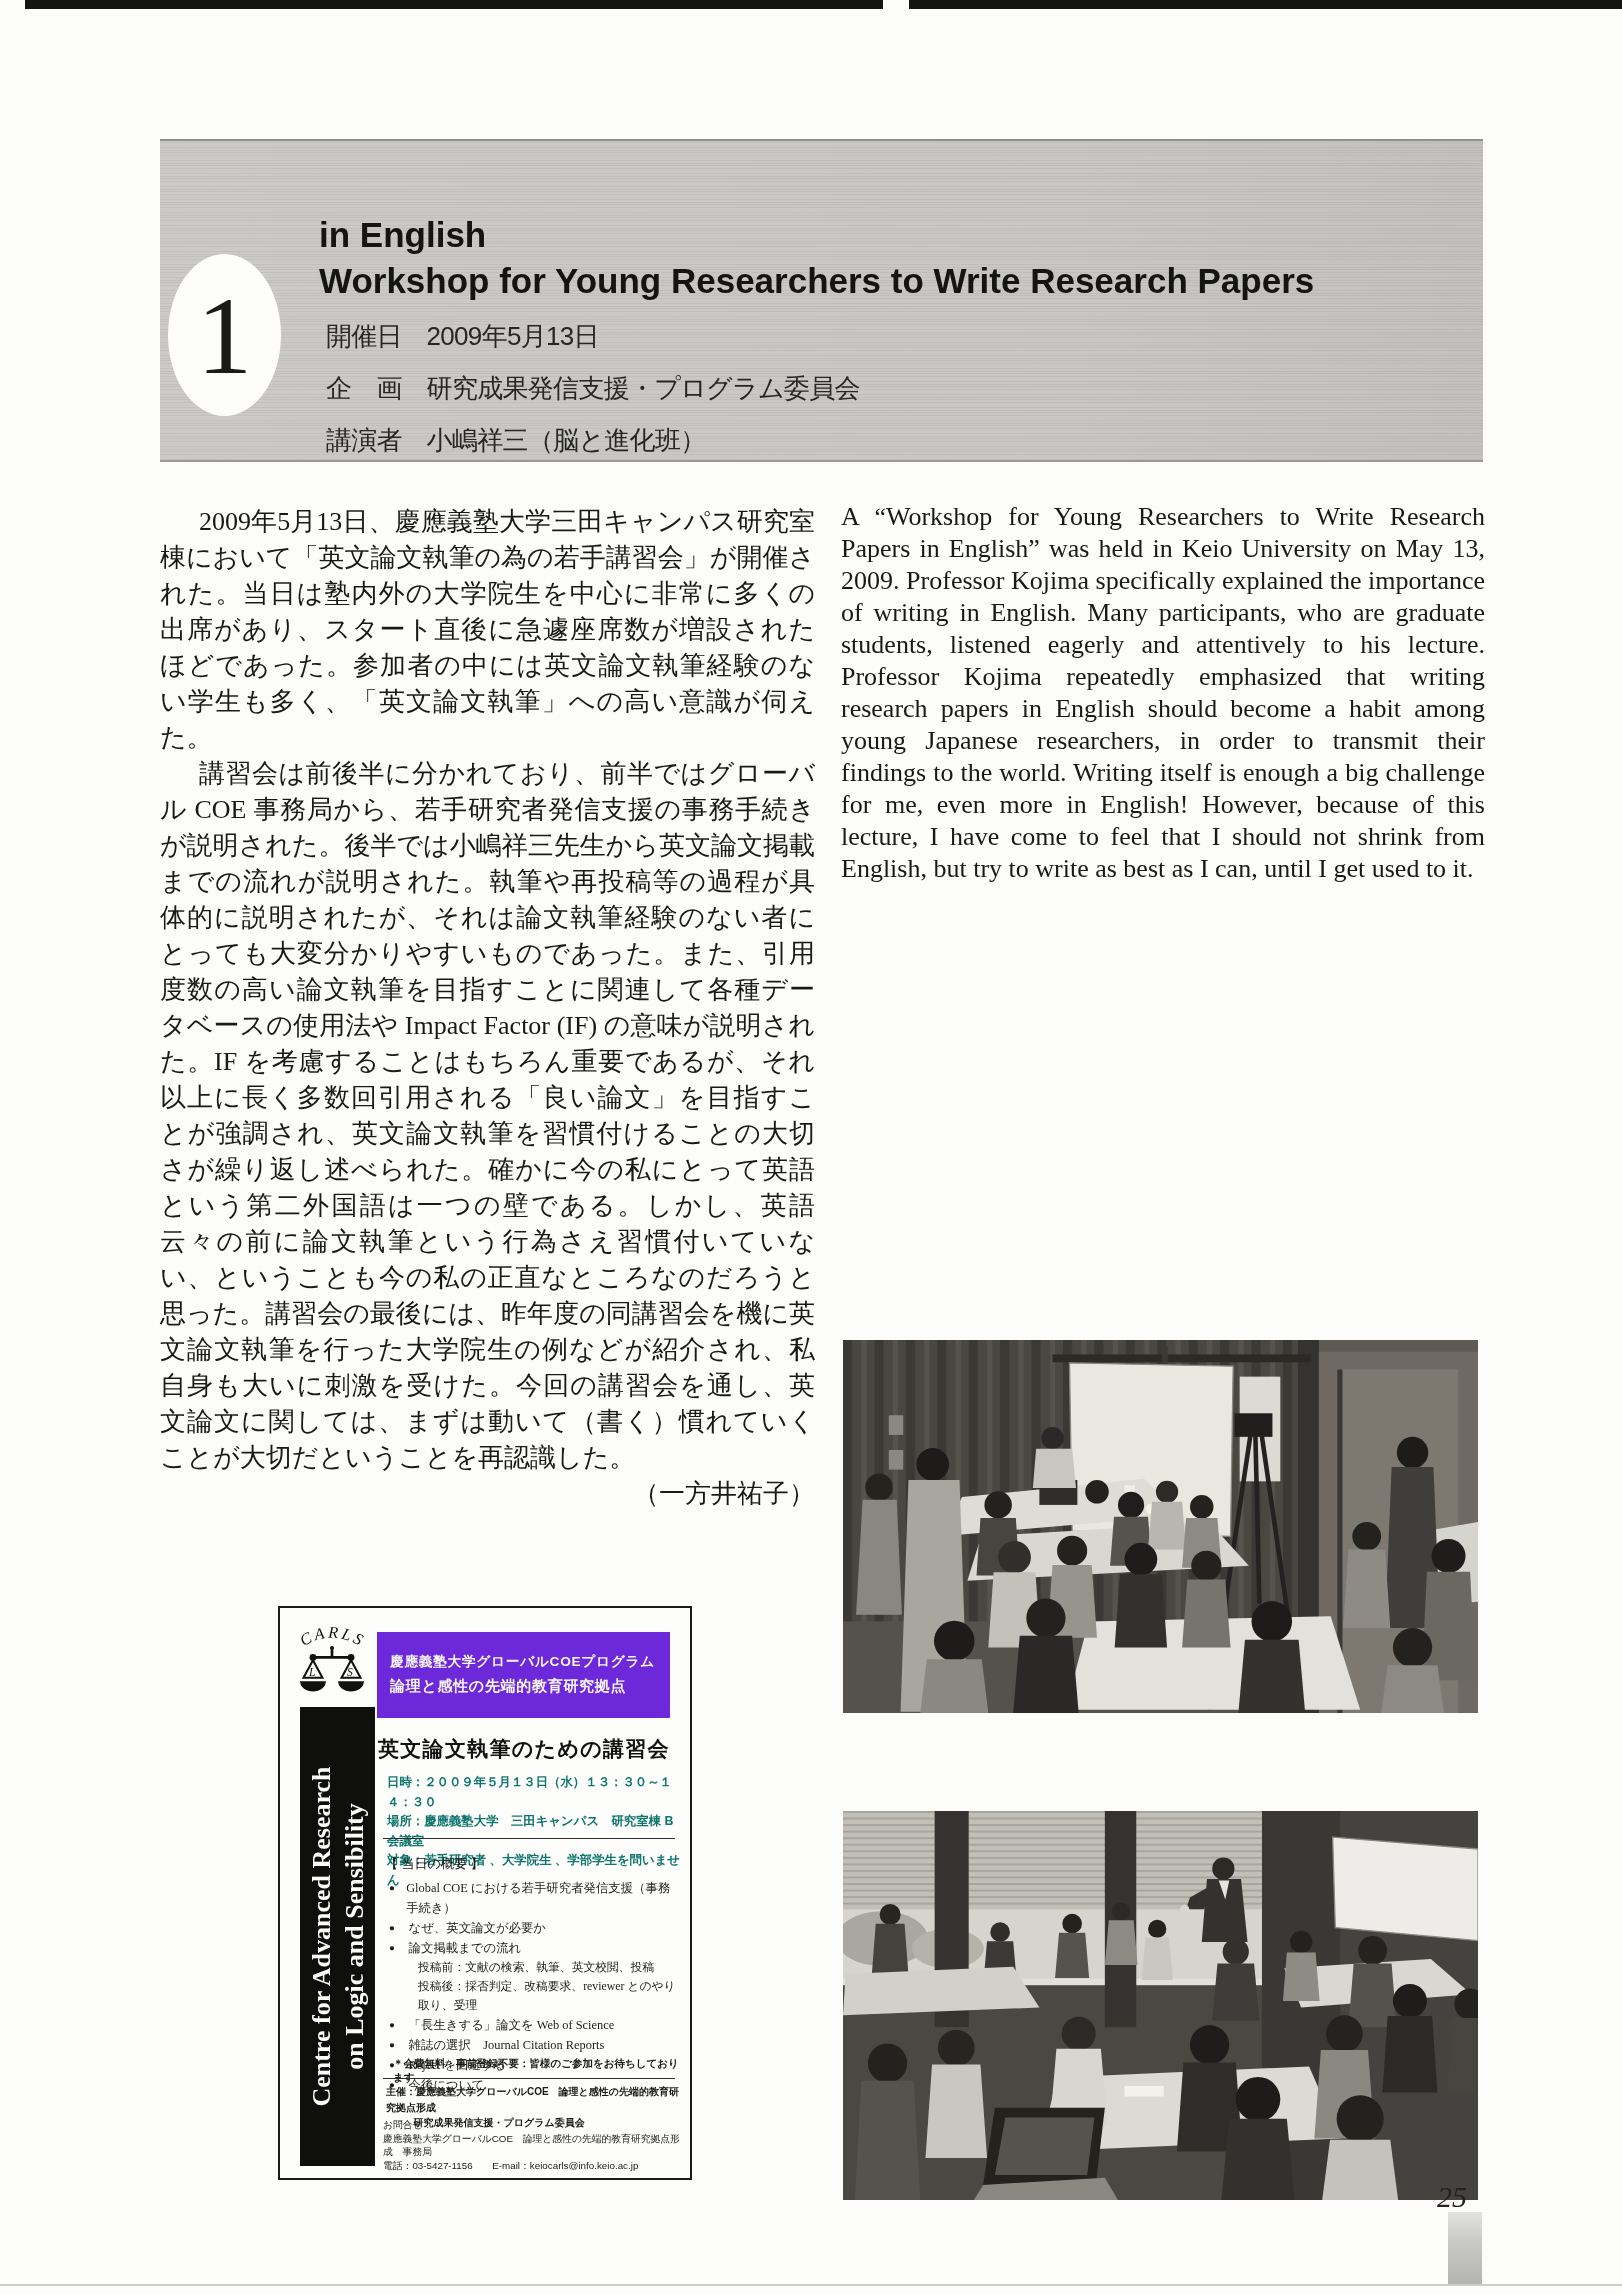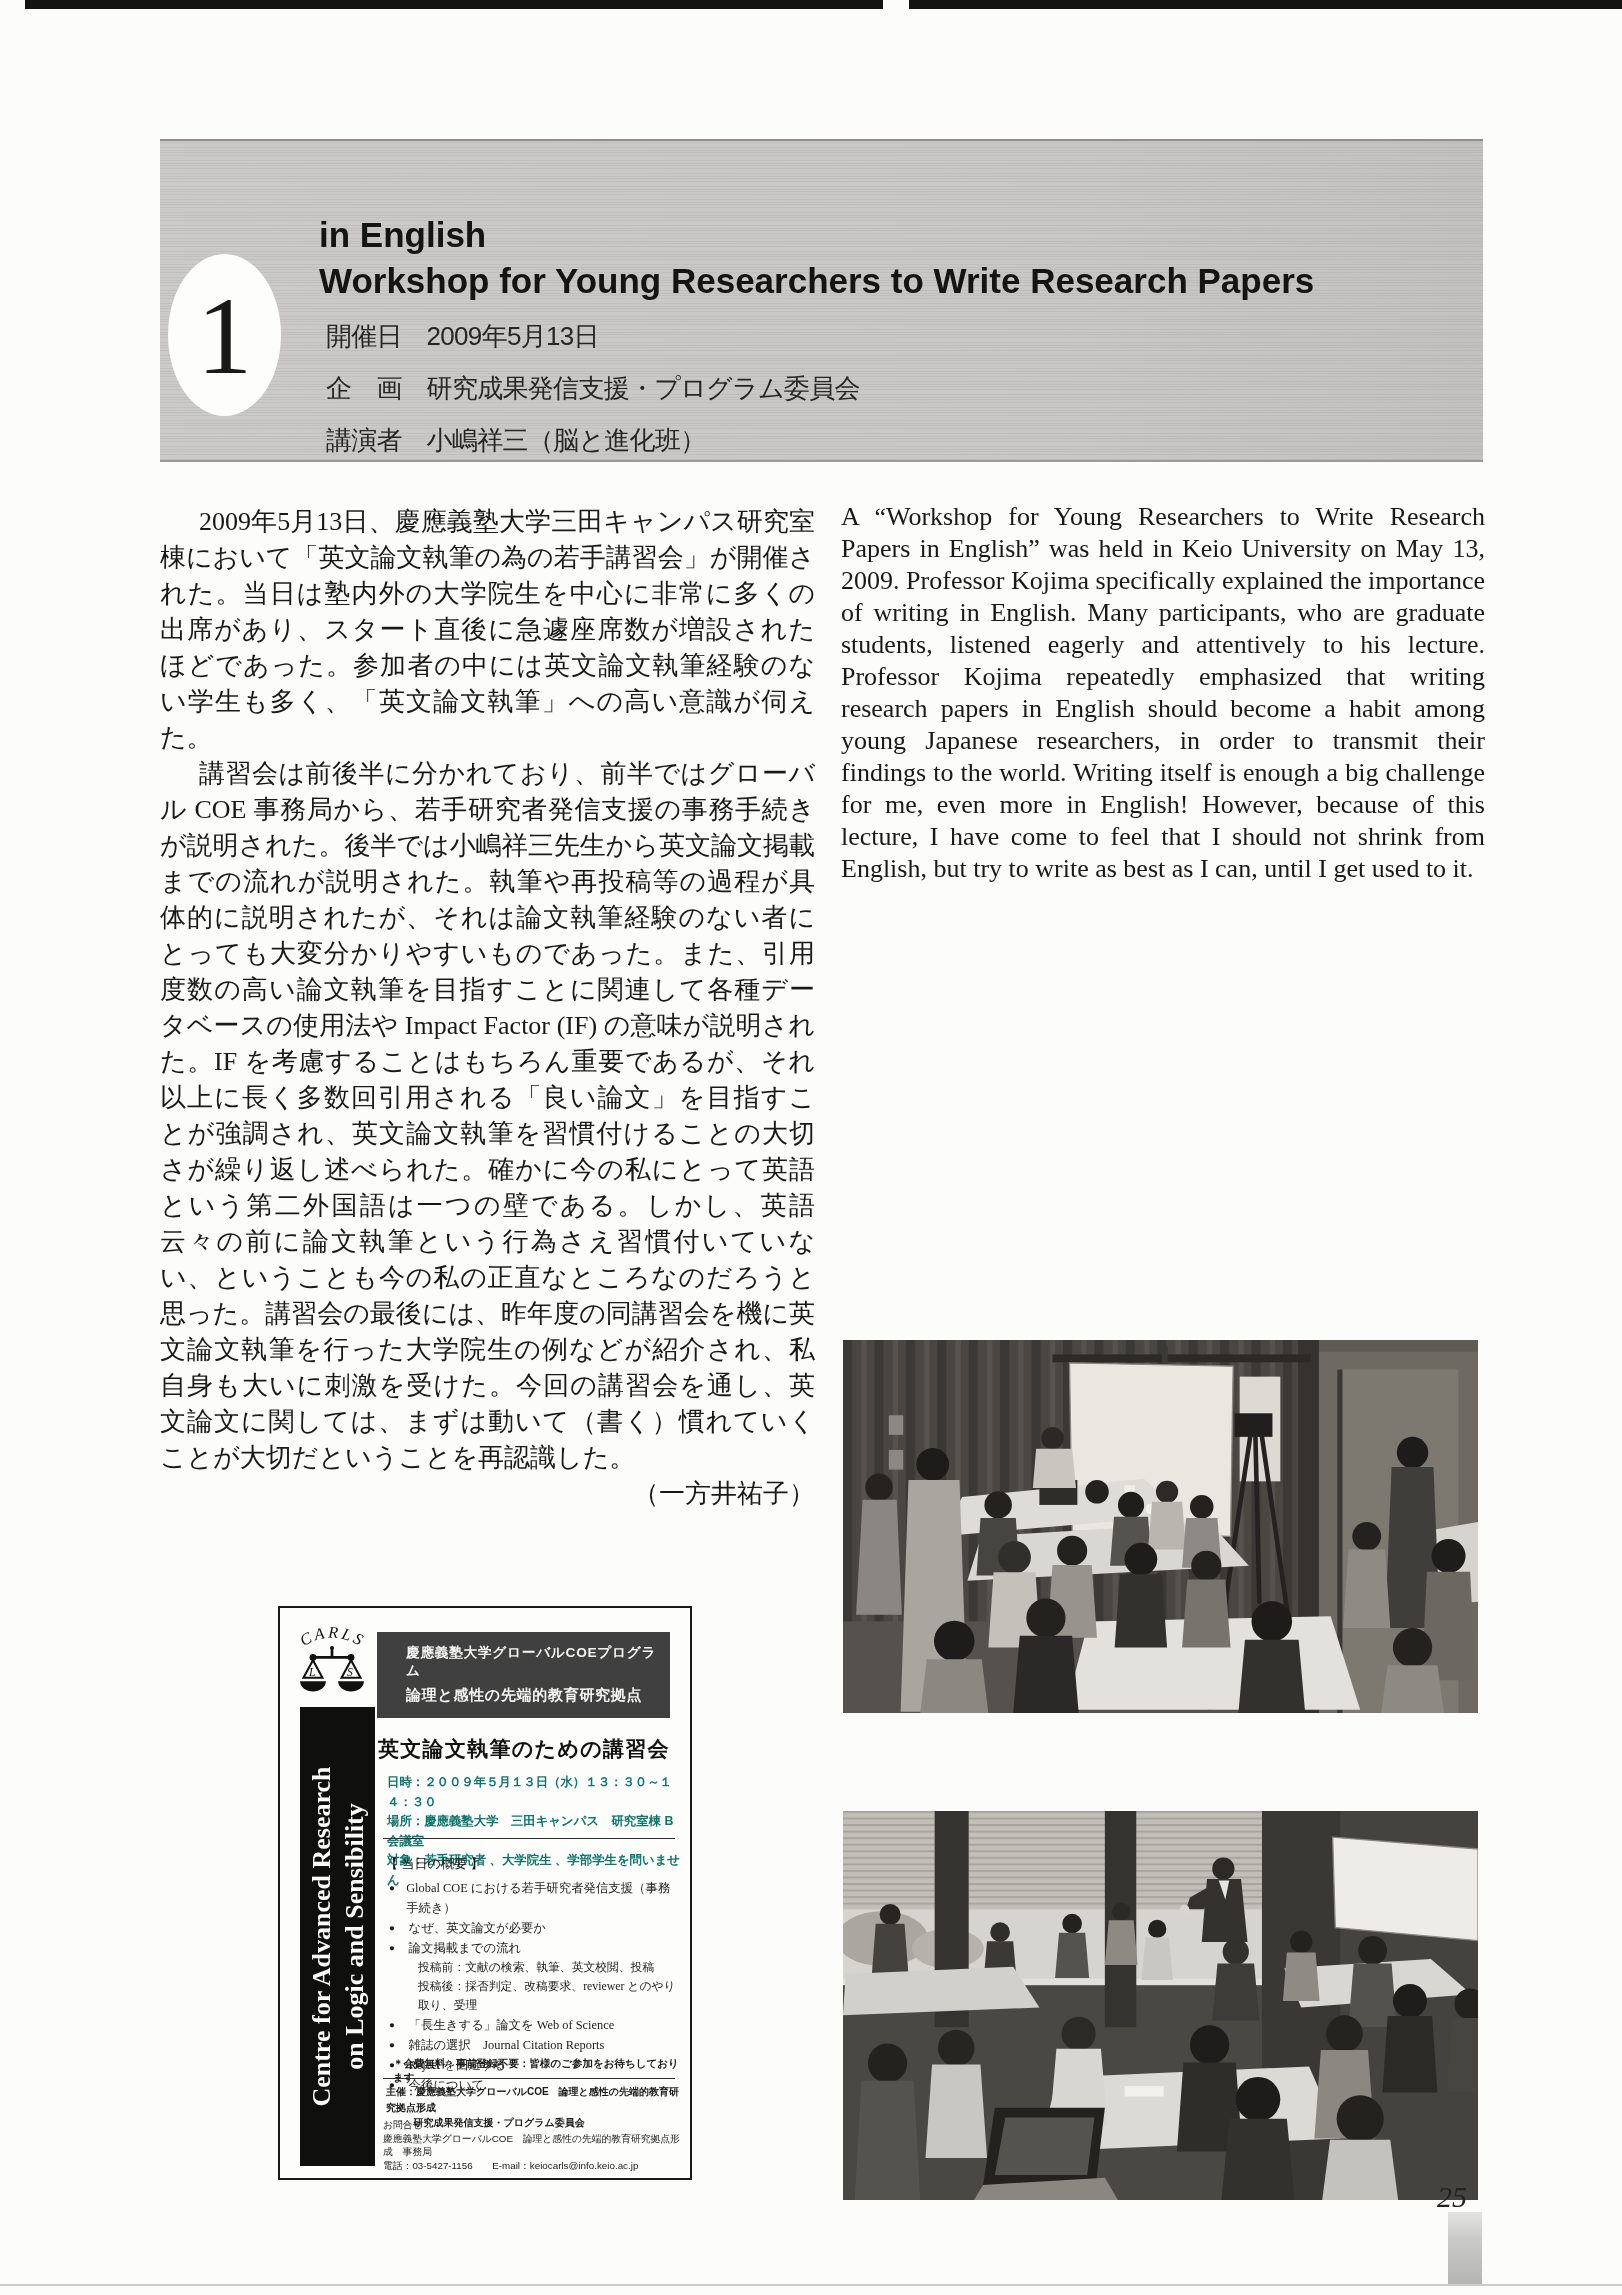--- a/index.html
+++ b/index.html
@@ -35,23 +35,23 @@
   .col-ja p{margin:0;text-indent:1.5em;}
   .col-ja .sig{float:right;text-indent:0;}
   .col-en{position:absolute;left:841px;top:501px;width:644px;font-size:26px;line-height:32px;
     text-align:justify;color:#191917;}
   .col-en p{margin:0;}
   
   .photo{position:absolute;display:block;}
   
   .poster{position:absolute;left:278px;top:1606px;width:410px;height:570px;background:#fdfdfb;
     border:2px solid #1a1a18;}
-  .poster-banner{position:absolute;left:97px;top:23.6px;width:293px;height:86px;background:#404040;
+  .poster-banner{position:absolute;left:97px;top:23.6px;width:293px;height:86px;background:#6d28d9;
     color:#f4f4f2;font-family:"Liberation Sans",sans-serif;display:flex;flex-direction:column;
-    justify-content:center;padding-left:29px;box-sizing:border-box;}
+    justify-content:center;padding-left:13px;box-sizing:border-box;}
   .poster-banner .b1{font-size:13.7px;font-weight:bold;letter-spacing:0.7px;margin-bottom:6.5px;}
   .poster-banner .b2{font-size:15px;font-weight:bold;letter-spacing:0.7px;}
   .poster-side{position:absolute;left:19.6px;top:99px;width:75px;height:459px;background:#0f0f0d;}
   .poster-side-text{position:absolute;left:19.6px;top:99px;width:459px;height:75px;
     transform:rotate(-90deg) translateX(-459px);transform-origin:left top;
     display:flex;flex-direction:column;justify-content:center;align-items:center;
     color:#fbfbf9;font-family:"Liberation Serif",serif;font-weight:bold;font-size:26px;line-height:33px;}
   .poster-title{position:absolute;left:98px;top:127px;width:296px;text-align:left;
     font-family:"Liberation Sans",sans-serif;font-weight:bold;font-size:21px;letter-spacing:1.3px;color:#111;}
   .poster-info{position:absolute;left:107px;top:165px;width:296px;

